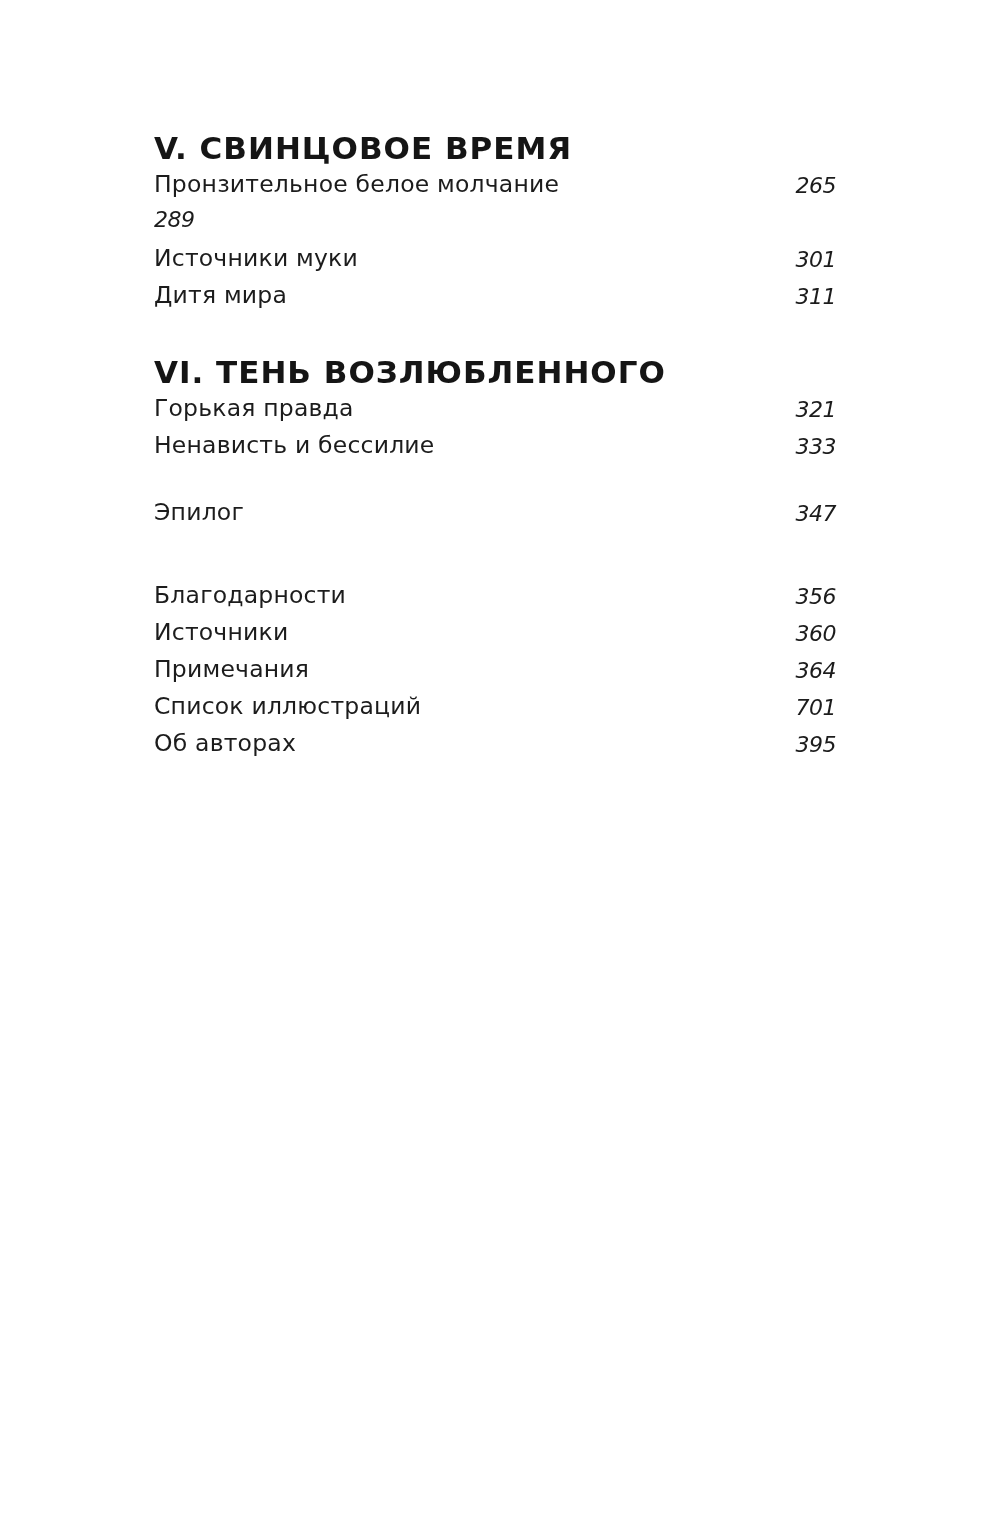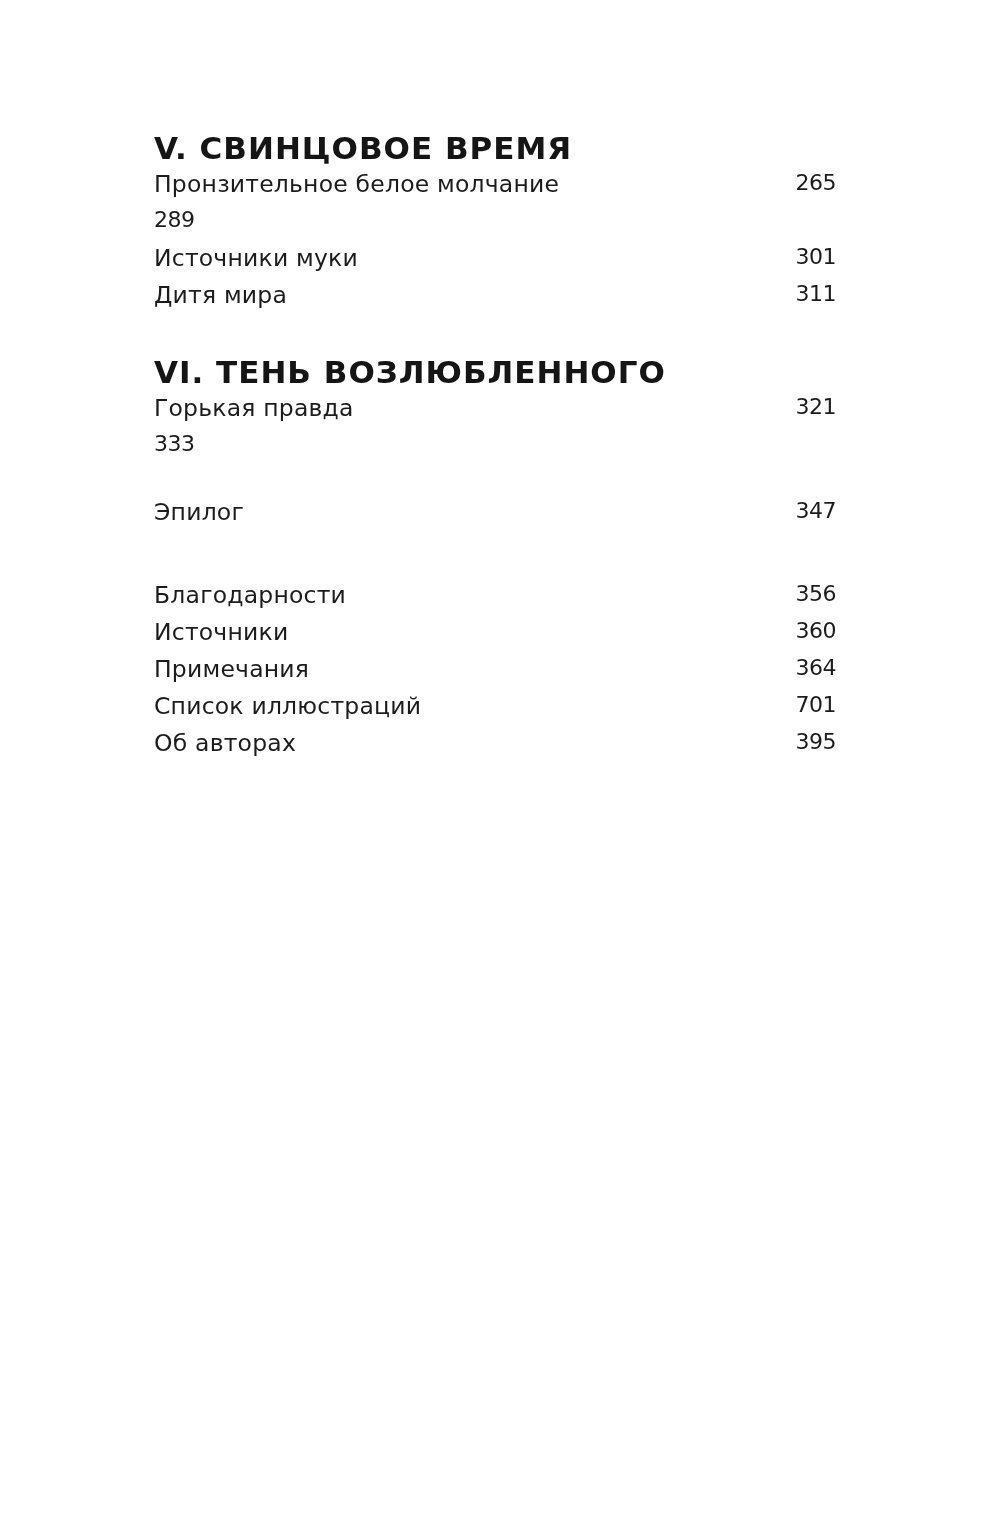--- a/index.html
+++ b/index.html
@@ -12,25 +12,25 @@
       overflow: hidden;
     }
     .toc { position: absolute; left: 154px; top: 0; width: 682px; }
     .section-title {
       position: absolute; left: 0;
       font-size: 31px; font-weight: bold; letter-spacing: 1px;
       color: #151515; white-space: nowrap;
     }
     .entry {
       position: absolute; left: 0; width: 682px;
-      display: flex; justify-content: space-between; align-items: flex-start;
+      display: flex; justify-content: space-between; align-items: flex-end;
       font-size: 23.5px; color: #1c1c1c; white-space: nowrap;
       letter-spacing: 0.2px;
     }
-    .entry .page { font-size: 22px; letter-spacing: -0.5px; }
+    .entry .page { font-size: 22px; letter-spacing: -0.5px; font-style: italic; }
   </style>
 </head>
 <body>
 
 <div class="toc">
 
   <div class="section-title" style="top:130px">V. СВИНЦОВОЕ ВРЕМЯ</div>
 
   <div class="entry" style="top:170px">
     <span>Пронзительное белое молчание</span>
@@ -48,20 +48,21 @@
     <span class="page">311</span>
   </div>
 
   <div class="section-title" style="top:354px">VI. ТЕНЬ ВОЗЛЮБЛЕННОГО</div>
 
   <div class="entry" style="top:394px">
     <span>Горькая правда</span>
     <span class="page">321</span>
   </div>
   <div class="entry" style="top:431px">
+    <span>Ненависть и бессилие</span>
     <span class="page">333</span>
   </div>
 
   <div class="entry" style="top:498px">
     <span>Эпилог</span>
     <span class="page">347</span>
   </div>
 
   <div class="entry" style="top:581px">
     <span>Благодарности</span>

